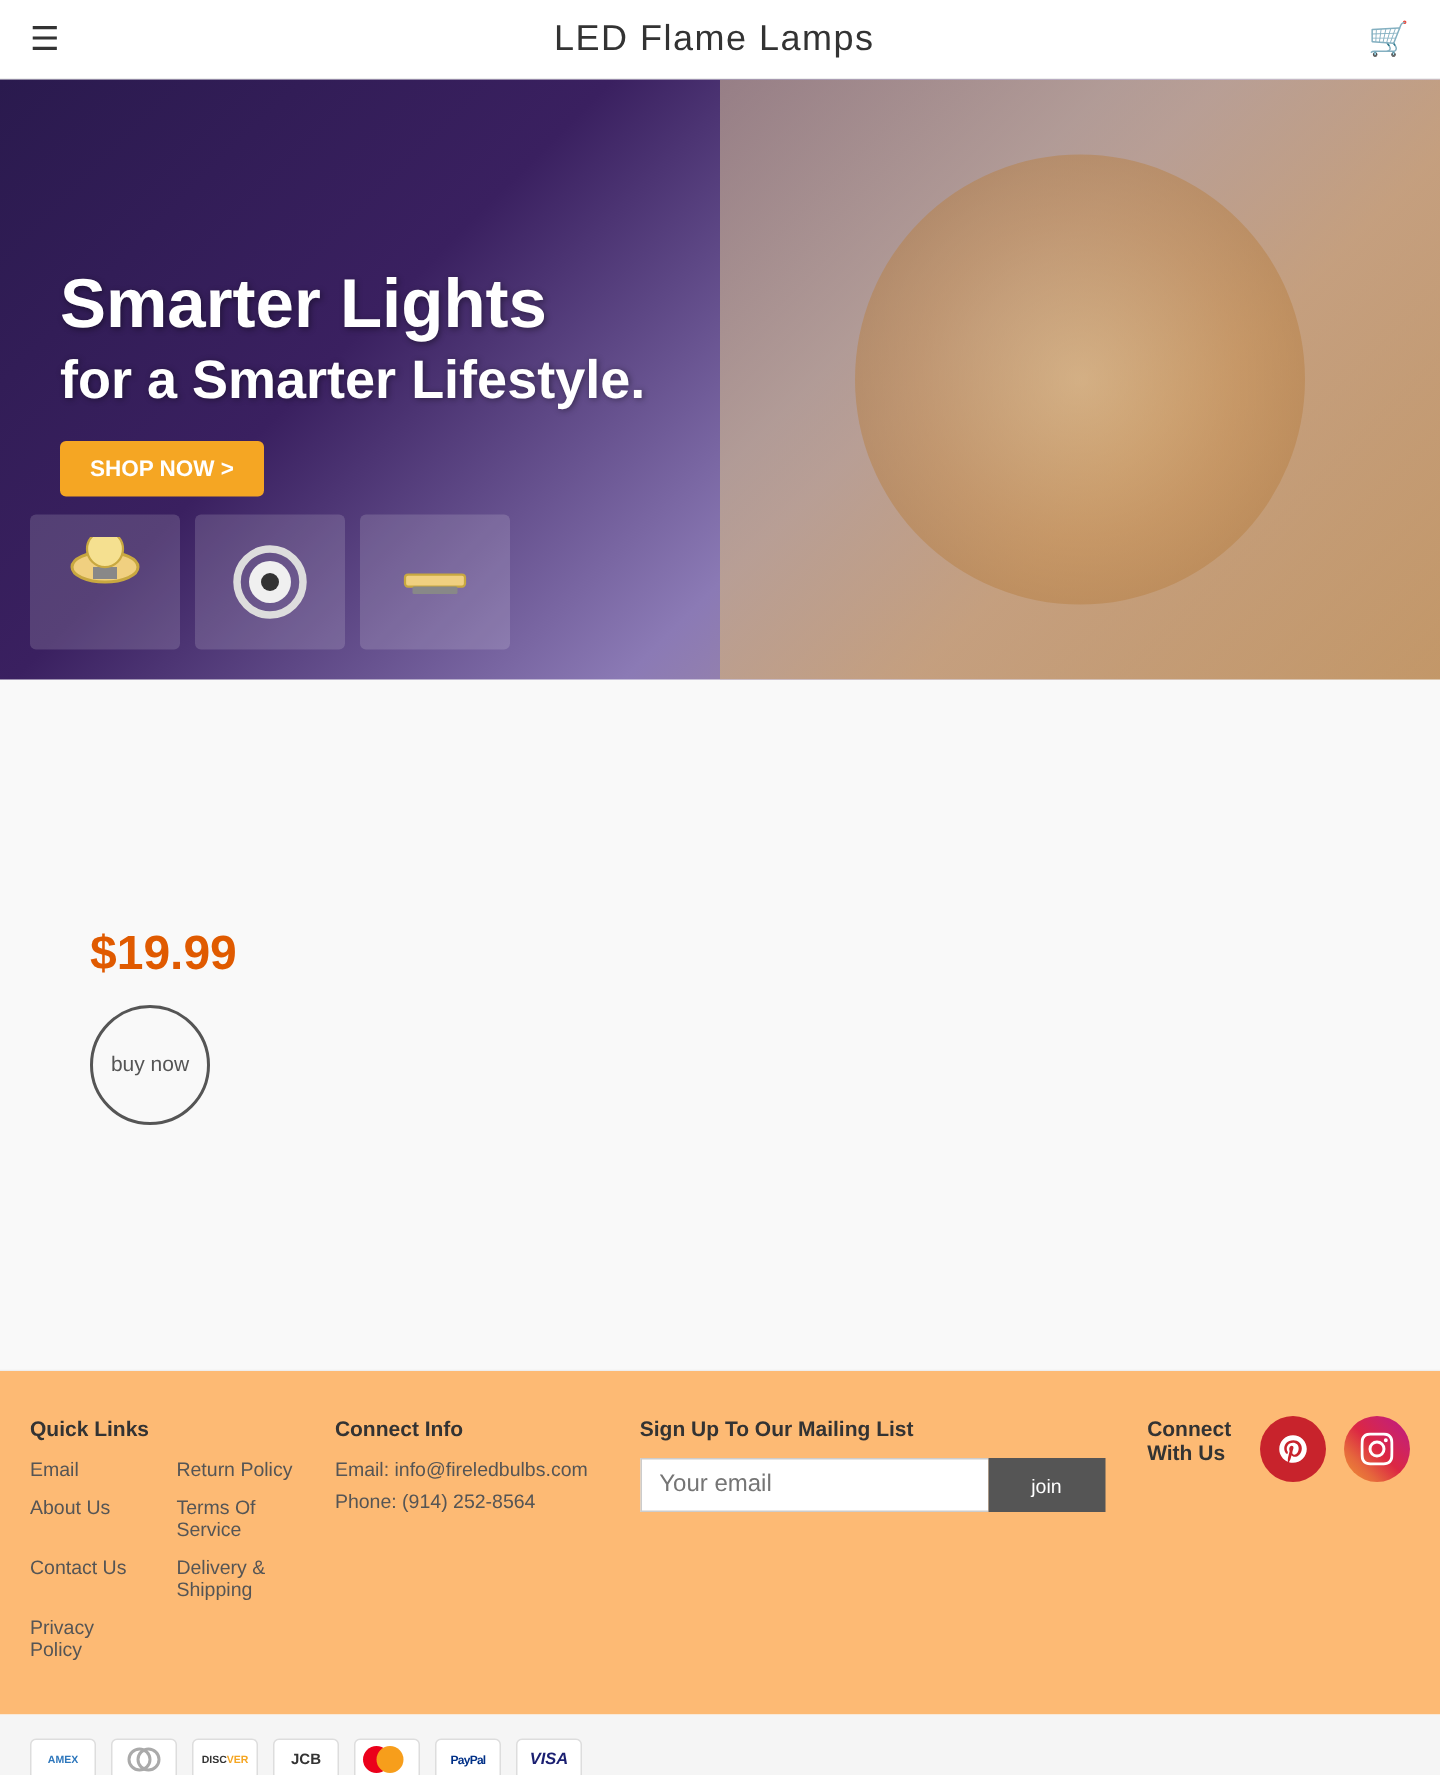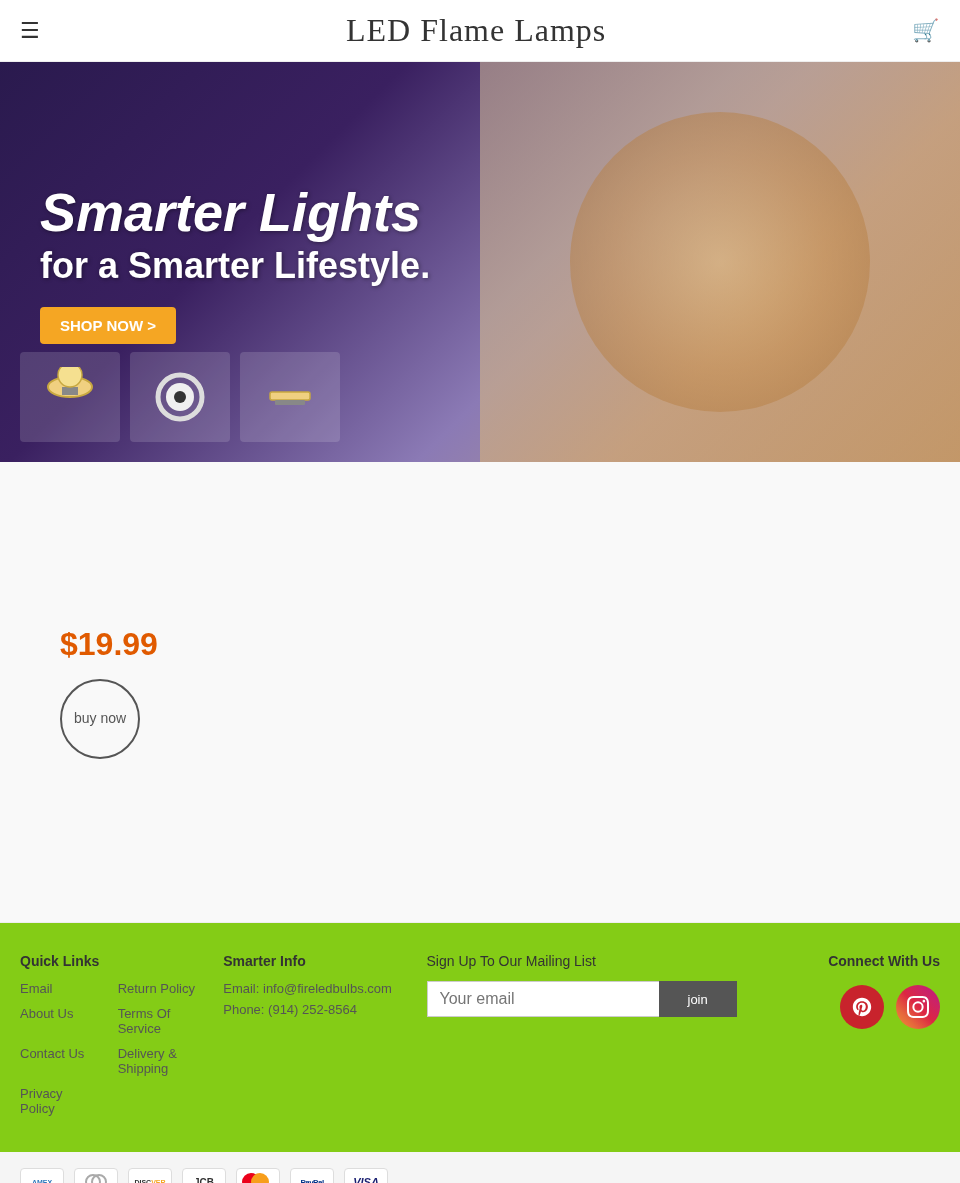--- a/index.html
+++ b/index.html
@@ -6,44 +6,43 @@
     body { font-family: Arial, sans-serif; font-size: 14px; color: #333; background: #fff; width: 960px; }
 
     
     header {
       display: flex;
       align-items: center;
       justify-content: space-between;
       padding: 12px 20px;
       border-bottom: 1px solid #eee;
     }
-    .site-title { font-size: 32px; font-weight: 300; letter-spacing: 1px; color: #333; font-family: Liberation Serif, serif; }
+    .site-title { font-size: 24px; font-weight: 300; letter-spacing: 1px; color: #333; }
 
     
     .hero-banner {
       width: 100%;
       height: 400px;
       background: linear-gradient(135deg, #2a1a4e 0%, #3a2060 30%, #8b7ab5 60%, #c9a87c 100%);
       position: relative;
       overflow: hidden;
       display: flex;
       align-items: center;
     }
     .hero-text-area {
       padding: 40px;
       z-index: 2;
       flex: 1;
     }
     .hero-title {
-      font-size: 54px;
+      font-size: 46px;
       font-weight: 700;
       color: #fff;
       line-height: 1.2;
       text-shadow: 1px 1px 4px rgba(0,0,0,0.4);
-      font-style: italic;
     }
     .hero-subtitle {
       font-size: 36px;
       font-weight: 600;
       color: #fff;
       line-height: 1.2;
       text-shadow: 1px 1px 4px rgba(0,0,0,0.4);
       margin-bottom: 20px;
     }
     .shop-now-btn {
@@ -140,21 +139,21 @@
 
     
     footer {
       background: #fff;
       border-top: 1px solid #eee;
     }
     .footer-main {
       display: flex;
       padding: 30px 20px;
       gap: 28px;
-      background: #84cc16;
+      background: #fdba74;
     }
     .footer-col { flex: 1; }
     .footer-col h4 {
       font-size: 14px;
       font-weight: 700;
       margin-bottom: 12px;
       color: #333;
     }
     .footer-col a, .footer-col p {
       display: block;
@@ -167,21 +166,21 @@
     .footer-links-grid {
       display: grid;
       grid-template-columns: 1fr 1fr;
       gap: 4px 20px;
     }
     .mailing-section {
       flex: 1.5;
     }
     .mailing-section h4 {
       font-size: 14px;
-      font-weight: 400;
+      font-weight: 700;
       margin-bottom: 12px;
       color: #333;
     }
     .email-form {
       display: flex;
       gap: 0;
     }
     .email-input {
       flex: 1;
       padding: 8px 12px;
@@ -194,22 +193,22 @@
       padding: 8px 29px;
       background: #555;
       color: #fff;
       border: none;
       font-size: 13px;
       cursor: pointer;
     }
     .connect-section {
       flex: 1;
       display: flex;
-      flex-direction: column;
-      align-items: flex-end;
+      flex-direction: row;
+      align-items: flex-start;
     }
     .connect-section h4 {
       font-size: 14px;
       font-weight: 700;
       margin-bottom: 16px;
       color: #333;
     }
     .social-icons {
       display: flex;
       gap: 12px;
@@ -324,21 +323,21 @@
         <a href="#">Return Policy</a>
         <a href="#">About Us</a>
         <a href="#">Terms Of Service</a>
         <a href="#">Contact Us</a>
         <a href="#">Delivery &amp; Shipping</a>
         <a href="#">Privacy Policy</a>
       </div>
     </div>
 
     <div class="footer-col">
-      <h4>Smarter Info</h4>
+      <h4>Connect Info</h4>
       <p>
         <span>Email:</span> <span>info@fireledbulbs.com</span>
       </p>
       <p>
         <span>Phone:</span> <span>(914) 252-8564</span>
       </p>
     </div>
 
     <div class="mailing-section">
       <h4>Sign Up To Our Mailing List</h4>

